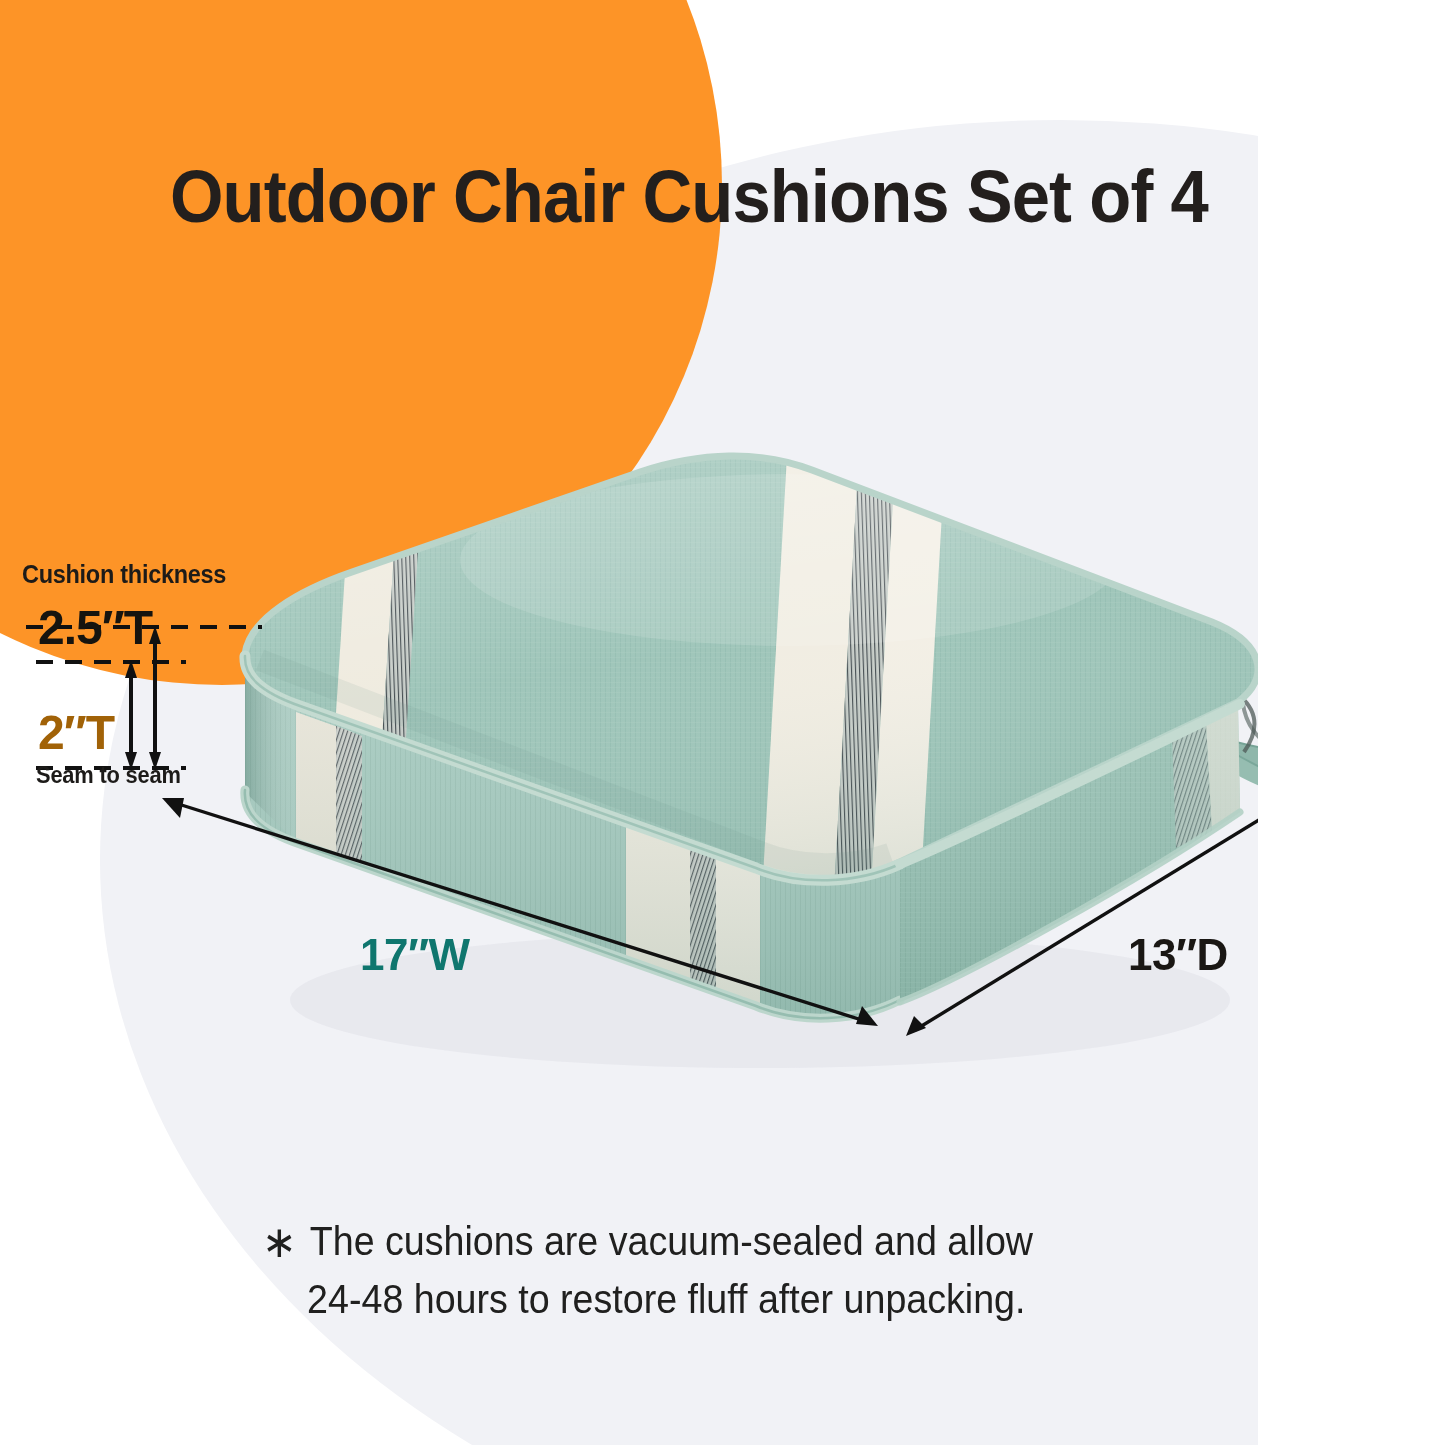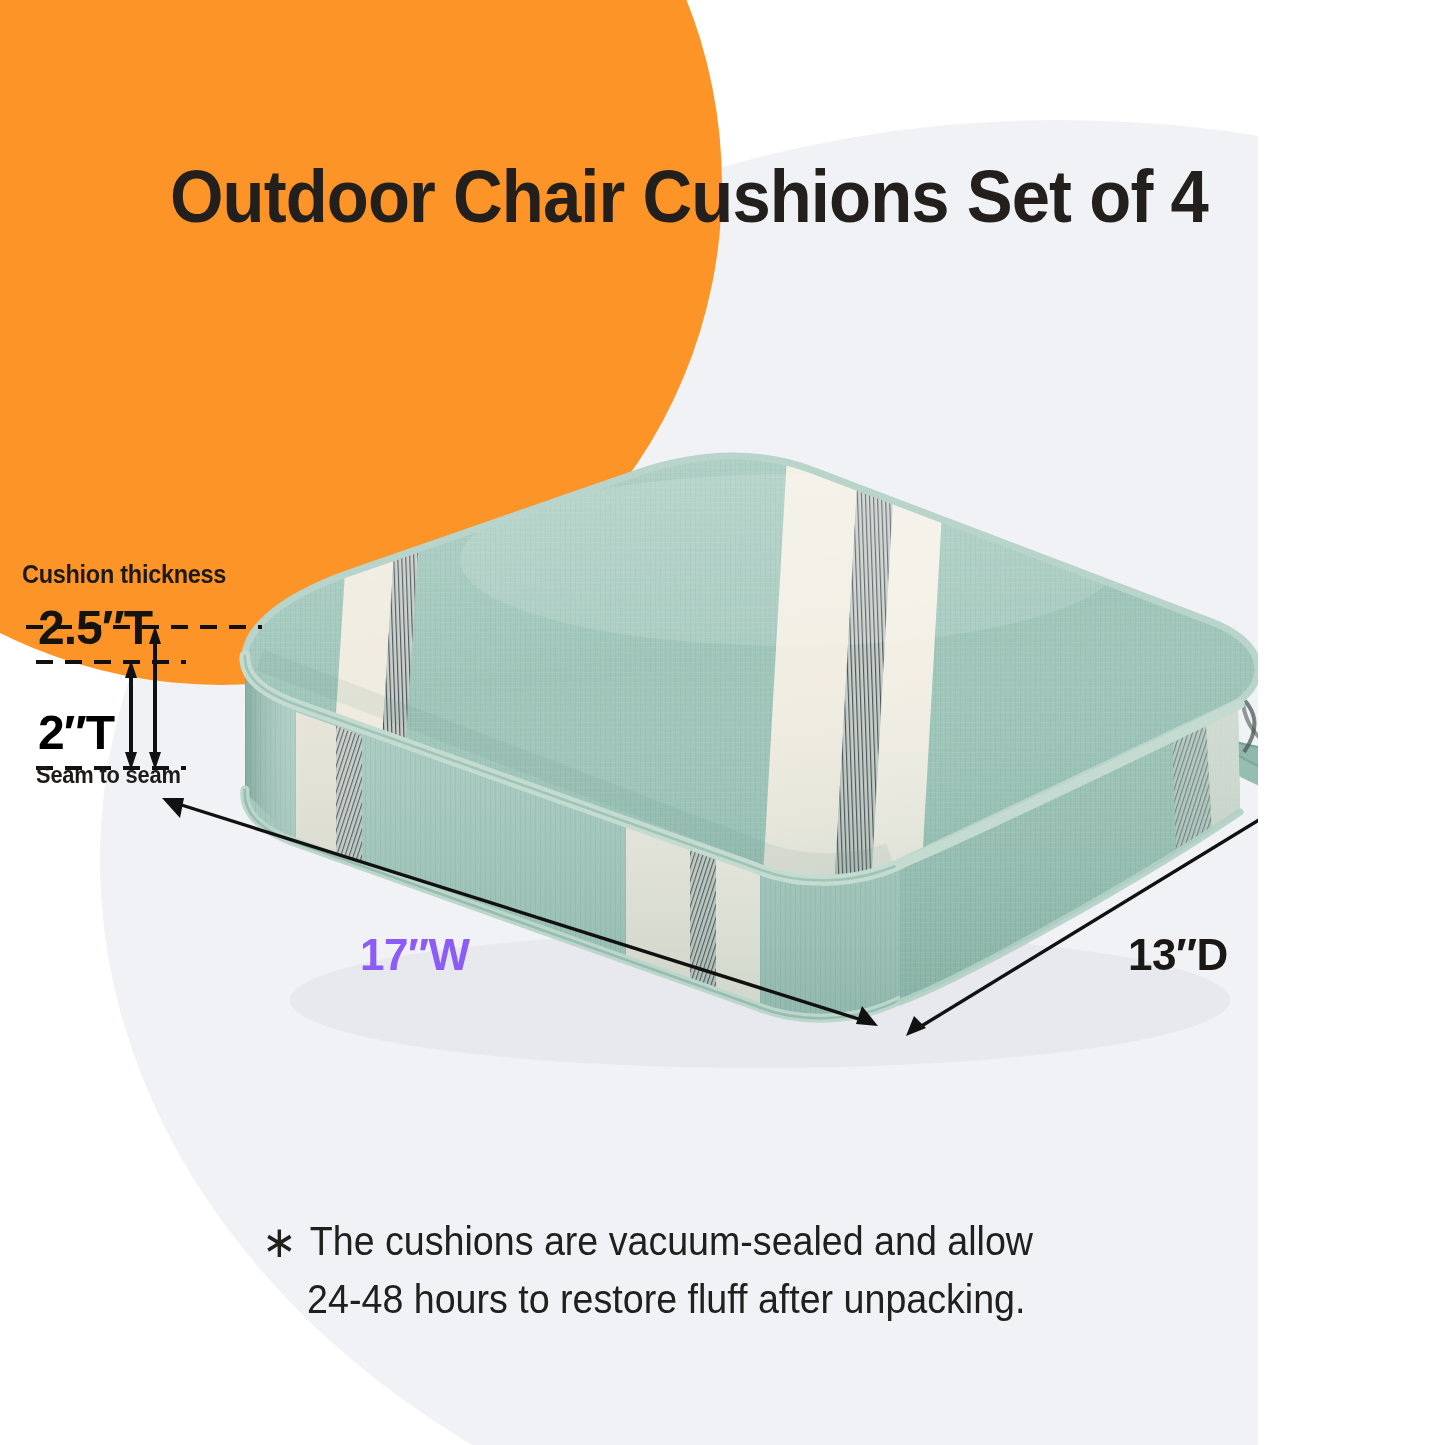--- a/index.html
+++ b/index.html
@@ -40,36 +40,36 @@
   }
   #label-thickness-value{
     left:38px; top:580px;
     font-size:48px; font-weight:700; color:#16140f;
     letter-spacing:-1px;
     white-space:nowrap;
     margin-top:20px;
   }
   #label-seam-value{
     left:38px; top:705px;
-    font-size:48px; font-weight:700; color:#000000;
+    font-size:48px; font-weight:700; color:#a16207;
     letter-spacing:-1px;
     white-space:nowrap;
   }
   #label-seam-to-seam{
     left:36px; top:762px;
     font-size:23px; font-weight:700; color:#1d1b19;
     letter-spacing:-0.2px;
     transform:scaleX(0.95); transform-origin:left center;
     white-space:nowrap;
   }
 
   
   #label-width{
     left:360px; top:930px;
-    font-size:44px; font-weight:700; color:#8b5cf6;
+    font-size:44px; font-weight:700; color:#0f766e;
     letter-spacing:-0.5px; white-space:nowrap;
   }
   #label-depth{
     left:1128px; top:930px;
     font-size:44px; font-weight:700; color:#1a1714;
     letter-spacing:-0.5px; white-space:nowrap;
   }
 
   
   #footnote{

